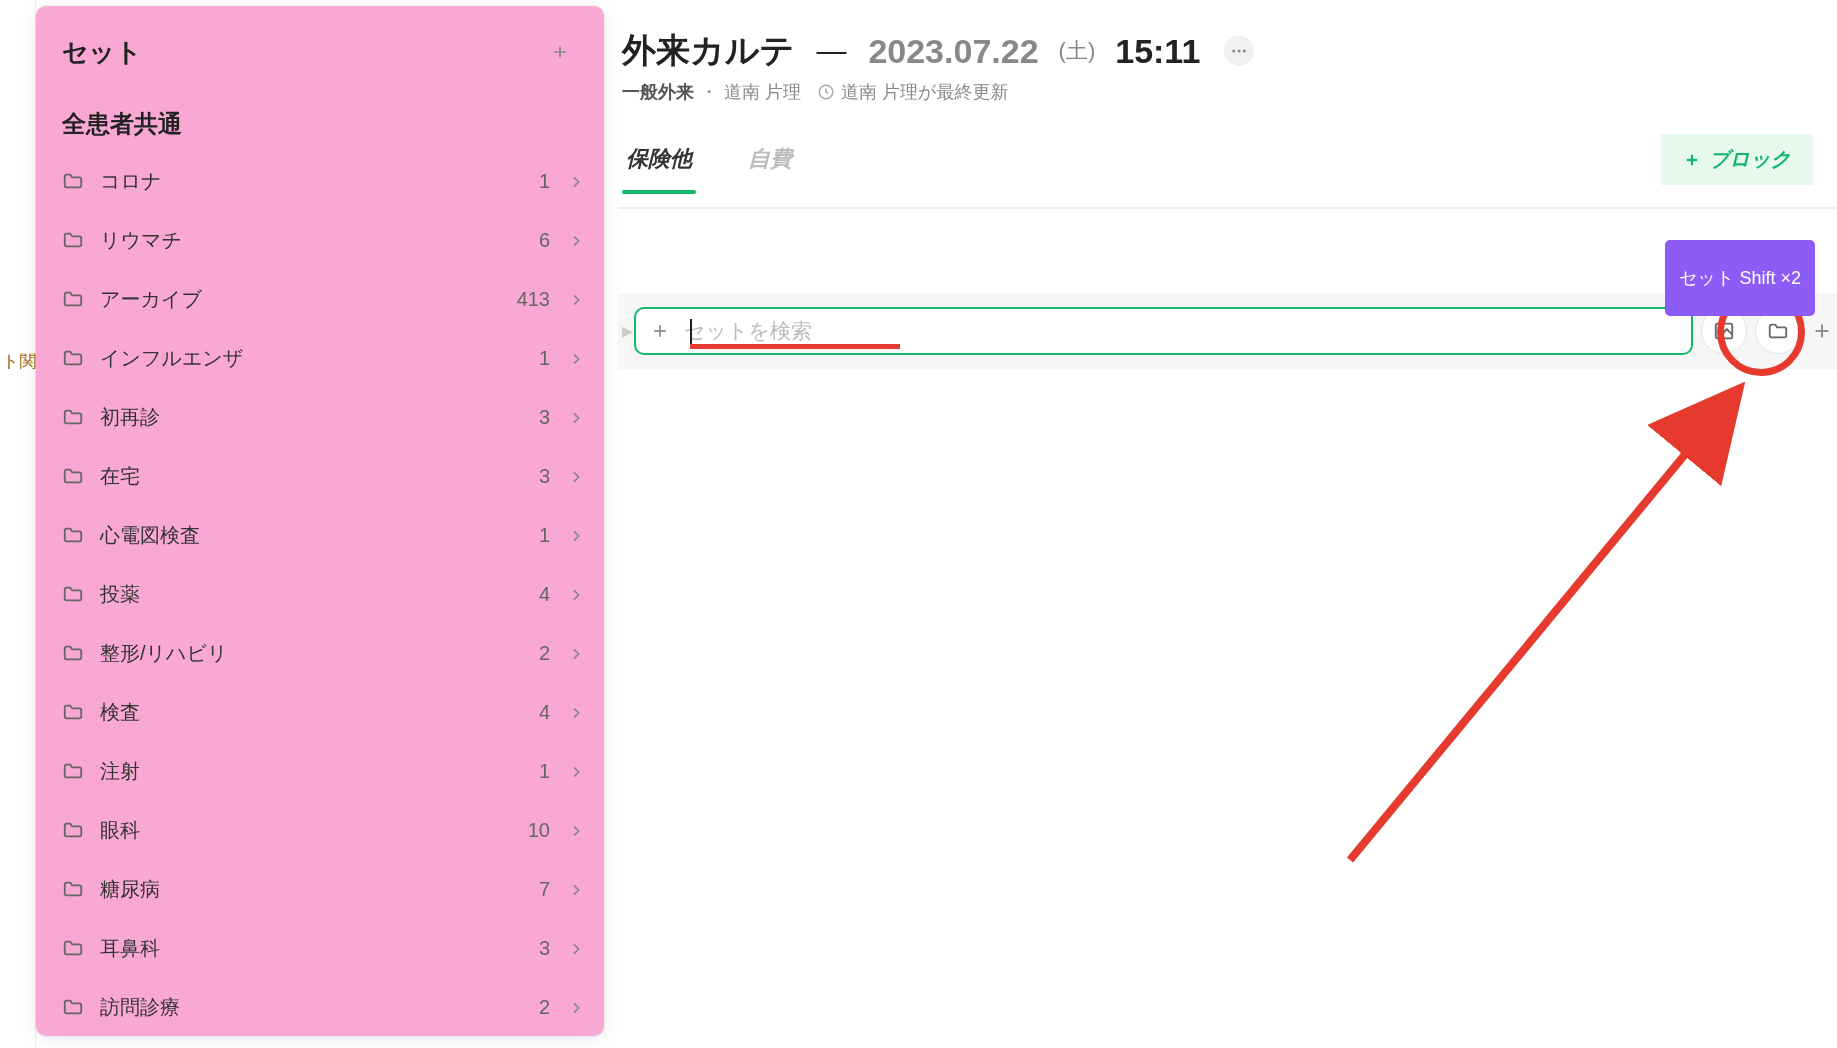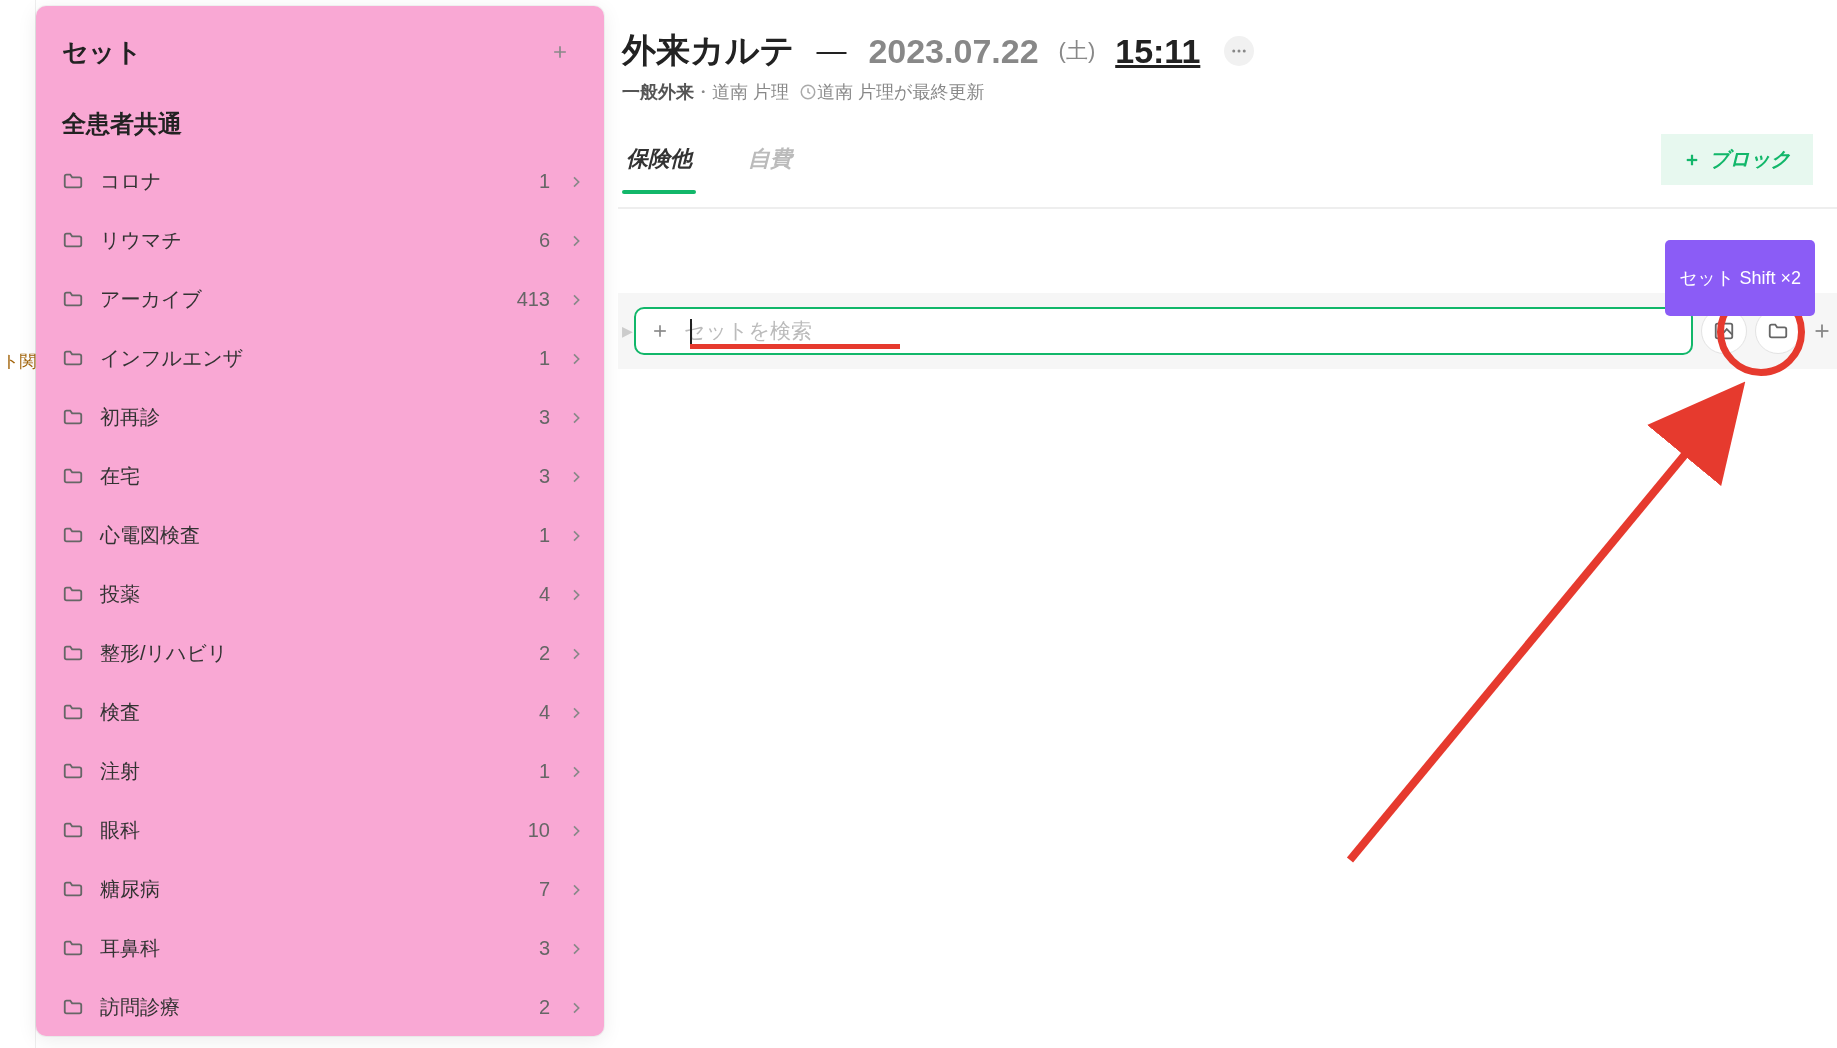--- a/index.html
+++ b/index.html
@@ -131,36 +131,36 @@
     }
     .page-day {
       font-size: 22px;
       color: #888;
       font-weight: 500;
     }
     .page-time {
       font-size: 34px;
       font-weight: 700;
       color: #222;
-      text-decoration: underline;
     }
     .more-btn {
       width: 30px; height: 30px;
       border-radius: 50%;
       background: #f1f1f1;
       display: flex; align-items: center; justify-content: center;
       cursor: pointer;
       margin-left: 4px;
     }
     .page-sub {
       display: flex;
       align-items: center;
       font-size: 18px;
       color: #888;
       padding: 6px 22px 0 4px;
+      gap: 6px;
     }
     .page-sub strong {
       font-weight: 700;
       color: #555;
     }
     .clock-icon { color: #aaa; margin-left: 10px; }
     
     .tabs-row {
       display: flex;
       align-items: flex-start;

